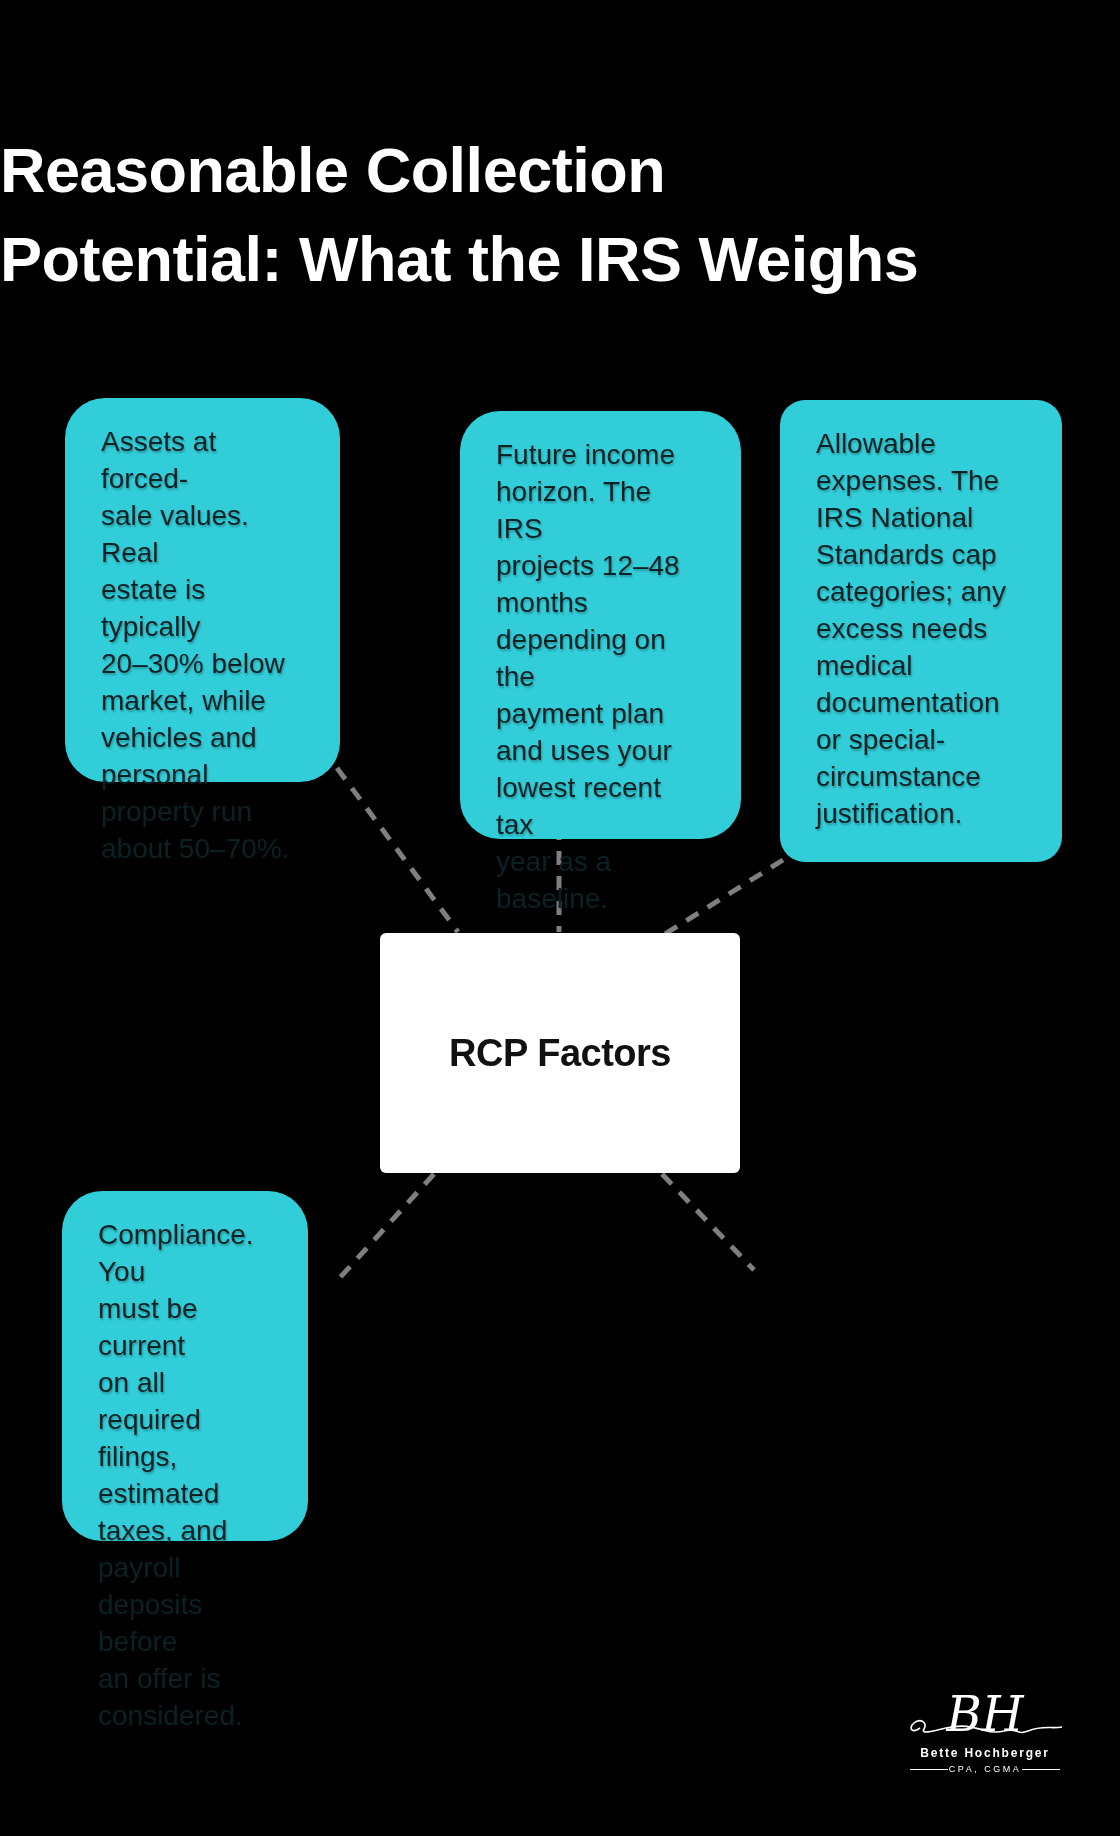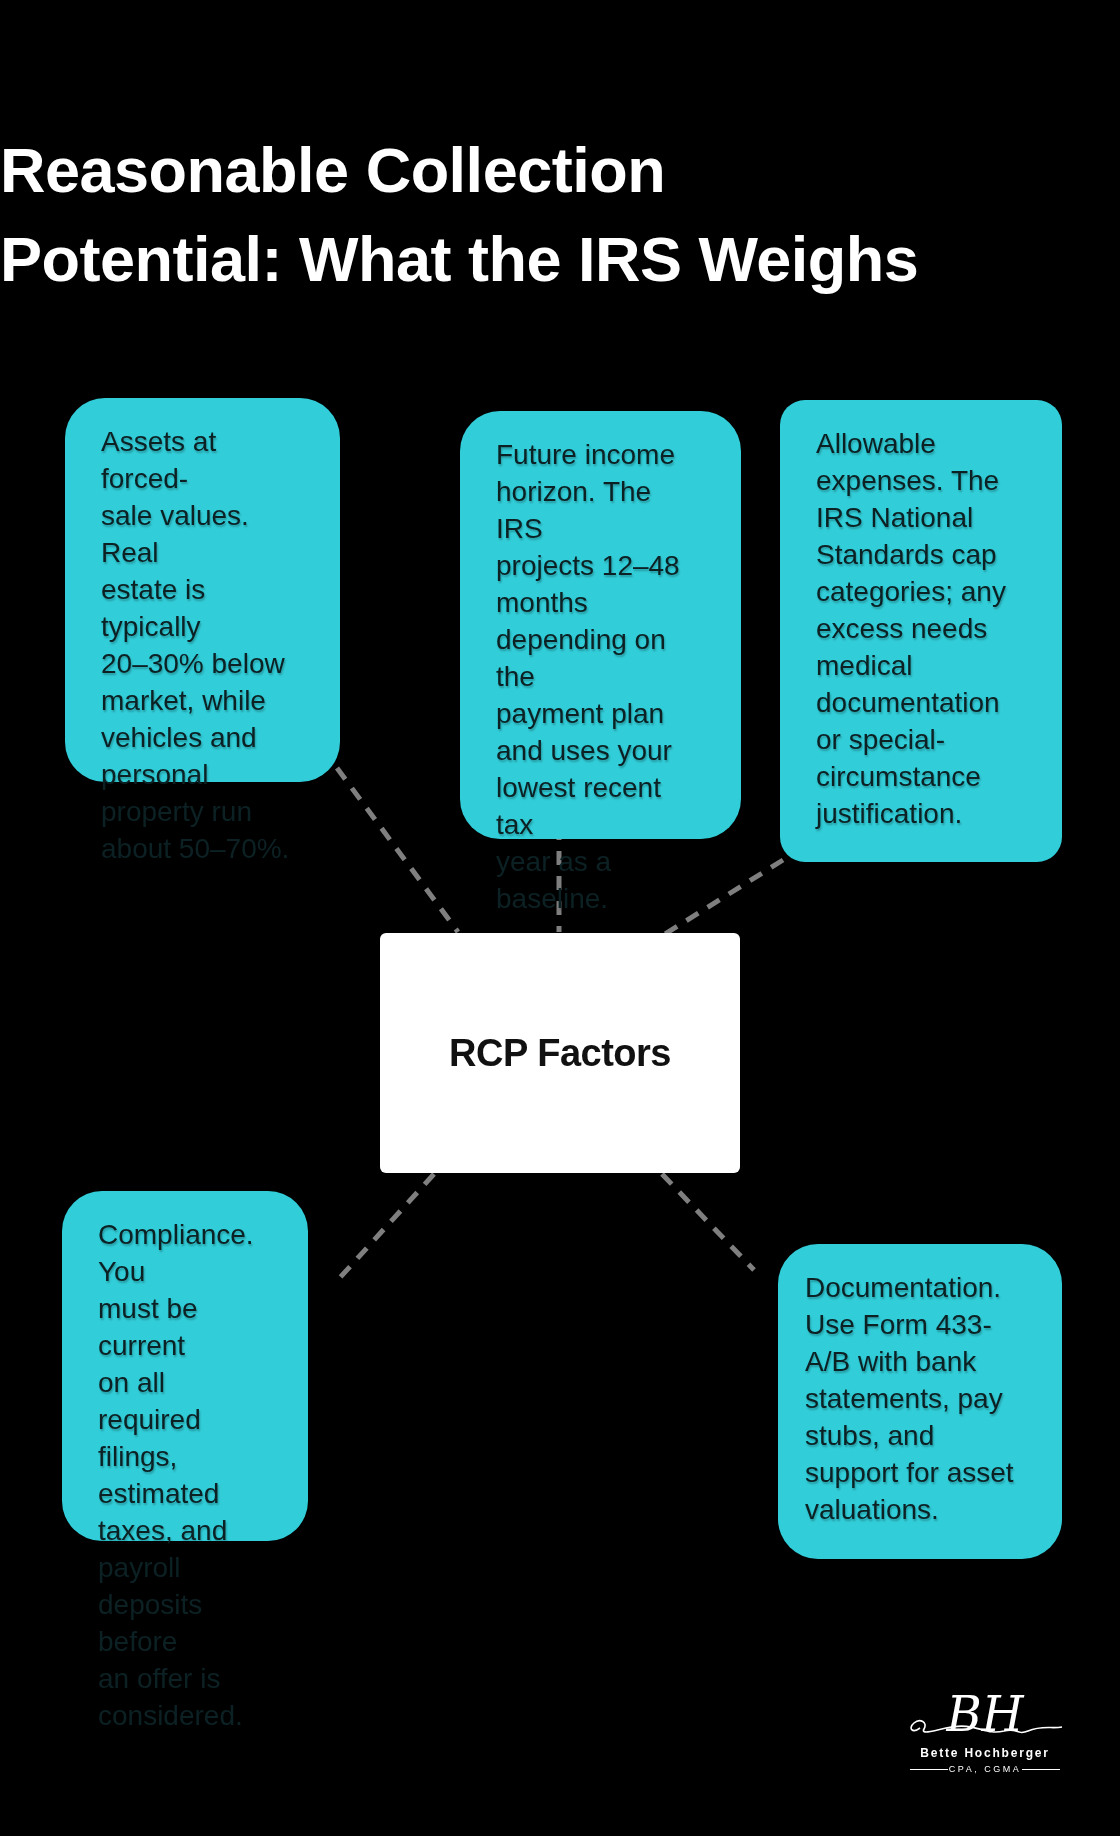--- a/index.html
+++ b/index.html
@@ -140,27 +140,20 @@
 circumstance
 justification.</div>
   <div class="node node-compliance">Compliance. You
 must be current
 on all required
 filings, estimated
 taxes, and payroll
 deposits before
 an offer is
 considered.</div>
-  <div class="node node-documentation">Documentation.
-Use Form 433-
-A/B with bank
-statements, pay
-stubs, and
-support for asset
-valuations.</div>
 
   <div class="center-node">
     <span>RCP Factors</span>
   </div>
 
   <div class="signature">
     <div class="sig-monogram">
       <span>BH</span>
       <svg class="sig-flourish" viewBox="0 0 158 26" xmlns="http://www.w3.org/2000/svg">
         <path d="M14 14 C6 20, 2 14, 8 9 C14 4, 22 8, 18 15 C15 20, 24 18, 40 14 C70 7, 78 22, 98 17 C112 13, 110 22, 122 17 C136 11, 146 15, 156 13"></path>

